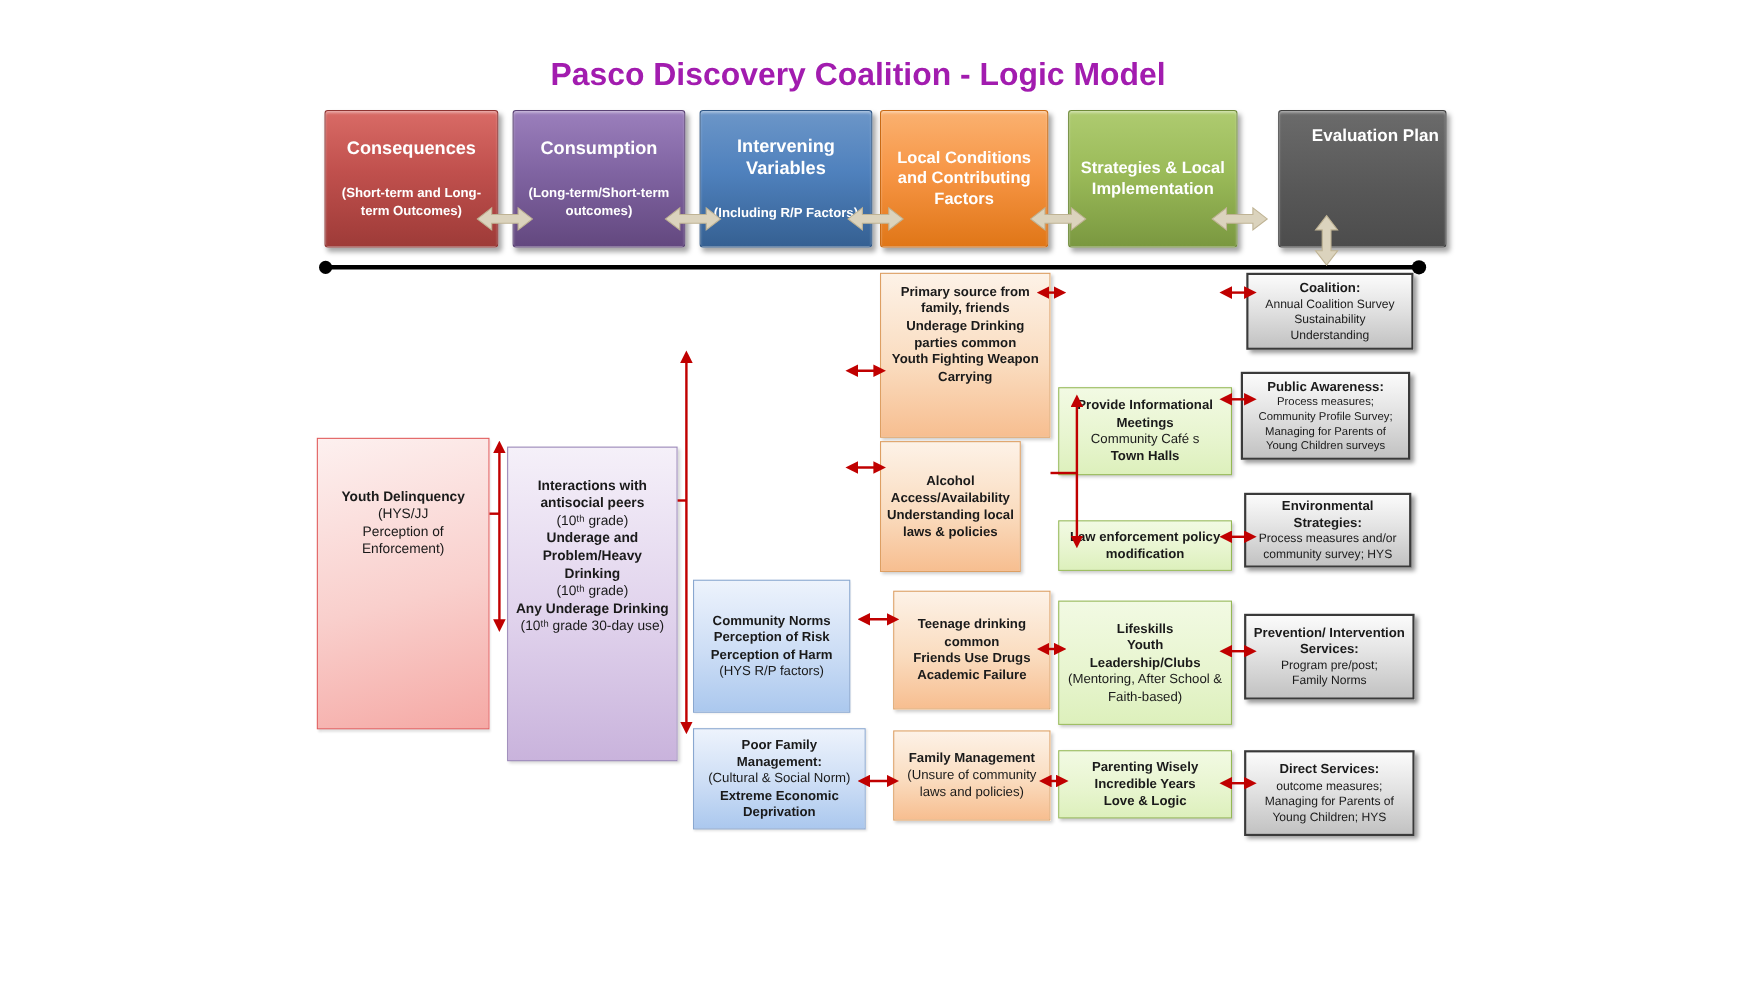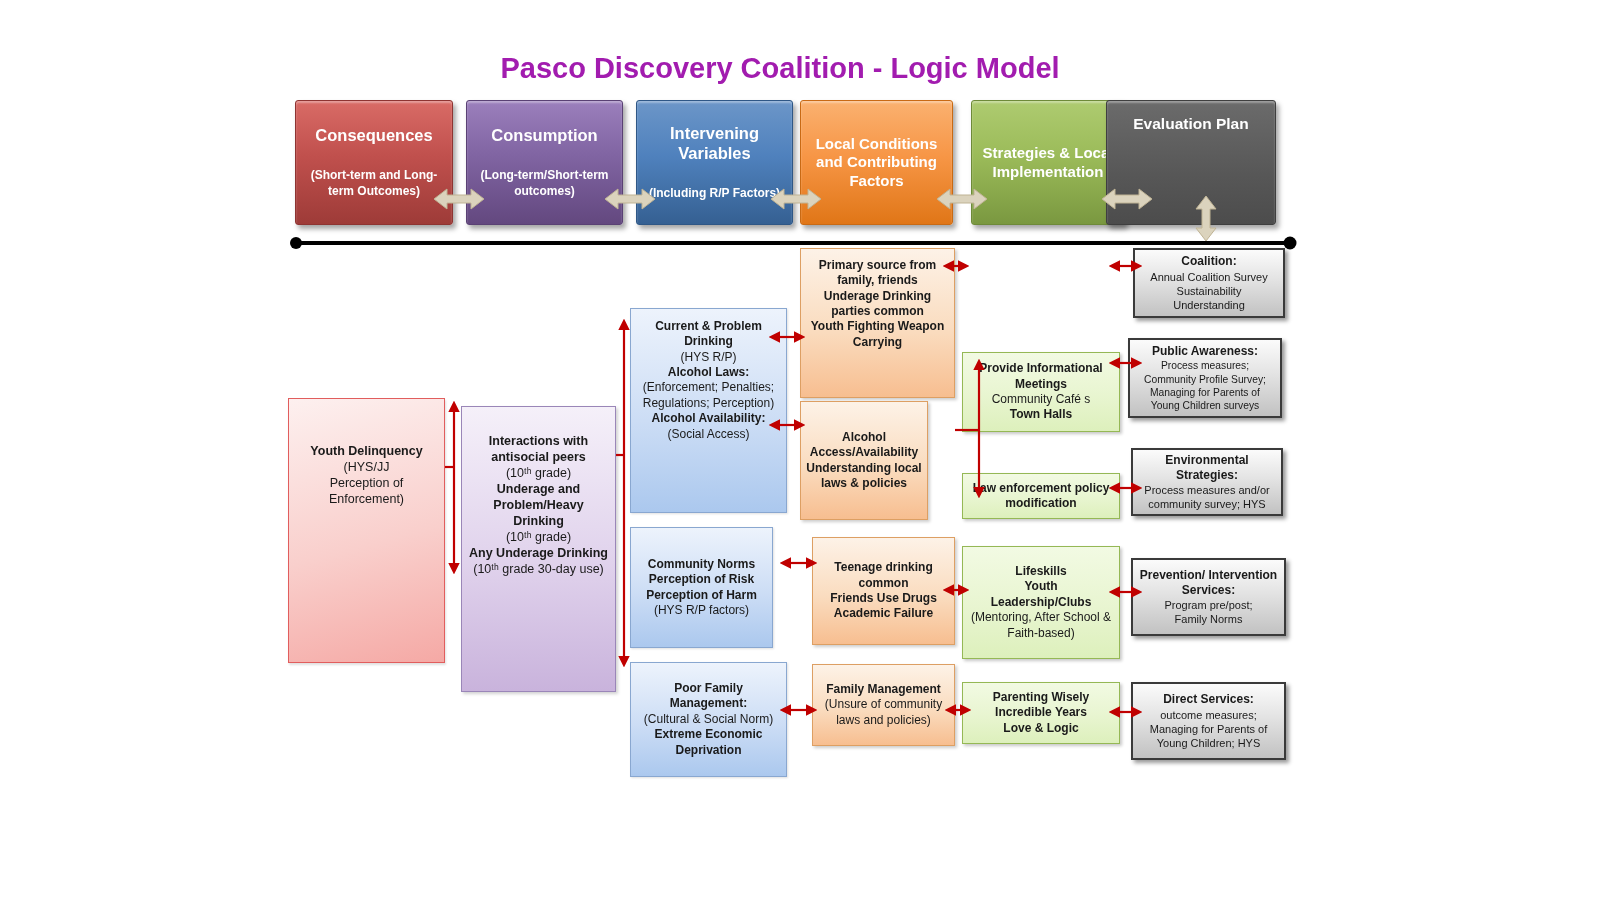--- a/index.html
+++ b/index.html
@@ -61,55 +61,47 @@
   <div class="hdr c3" style="left:636px;width:157px;">
     <div class="t">Intervening Variables</div>
     <div class="s">(Including R/P Factors)</div>
   </div>
   <div class="hdr c4" style="left:800px;width:153px;">
     <div class="t">Local Conditions and Contributing Factors</div>
   </div>
   <div class="hdr c5" style="left:971px;width:154px;">
     <div class="t">Strategies &amp; Local Implementation</div>
   </div>
-  <div class="hdr c6" style="left:1106px;width:170px;">
+  <div class="hdr c6" style="left:1162px;width:153px;align-items:flex-end;">
     <div class="t">Evaluation Plan</div>
   </div>
 
   <div class="box pink tstart" style="left:288px;top:398px;width:157px;height:265px;padding-top:44px;">
     <p class="b">Youth Delinquency</p>
     <p>(HYS/JJ</p>
     <p>Perception of</p>
     <p>Enforcement)</p>
   </div>
 
   <div class="box purp tstart" style="left:461px;top:406px;width:155px;height:286px;padding-top:26px;">
     <p class="b">Interactions with antisocial peers</p>
     <p>(10ᵗʰ grade)</p>
     <p class="b g16">Underage and Problem/Heavy Drinking</p>
     <p>(10ᵗʰ grade)</p>
     <p class="b g16">Any Underage Drinking</p>
     <p>(10ᵗʰ grade 30-day use)</p>
   </div>
 
-  <div class="box blue tstart" style="left:630px;top:308px;width:157px;height:205px;padding-top:10px;">
-    <p class="b">Current &amp; Problem Drinking</p>
-    <p class="g8">(HYS R/P)</p>
-    <p class="b g8">Alcohol Laws:</p>
-    <p class="g8">(Enforcement; Penalties; Regulations; Perception)</p>
-    <p class="b g8">Alcohol Availability:</p>
-    <p class="g8">(Social Access)</p>
-  </div>
   <div class="box blue" style="left:630px;top:527px;width:143px;height:121px;">
     <p class="b">Community Norms</p>
     <p class="b g10">Perception of Risk</p>
     <p class="b g10">Perception of Harm</p>
     <p class="g10">(HYS R/P factors)</p>
   </div>
-  <div class="box blue" style="left:630px;top:662px;width:157px;height:115px;">
+  <div class="box blue" style="left:630px;top:662px;width:157px;height:92px;">
     <p class="b">Poor Family Management:</p>
     <p class="g10">(Cultural &amp; Social Norm)</p>
     <p class="b g10">Extreme Economic Deprivation</p>
   </div>
 
   <div class="box oran tstart" style="left:800px;top:248px;width:155px;height:150px;padding-top:9px;">
     <p class="b">Primary source from family, friends</p>
     <p class="b g14">Underage Drinking parties common</p>
     <p class="b g14">Youth Fighting Weapon Carrying</p>
   </div>

